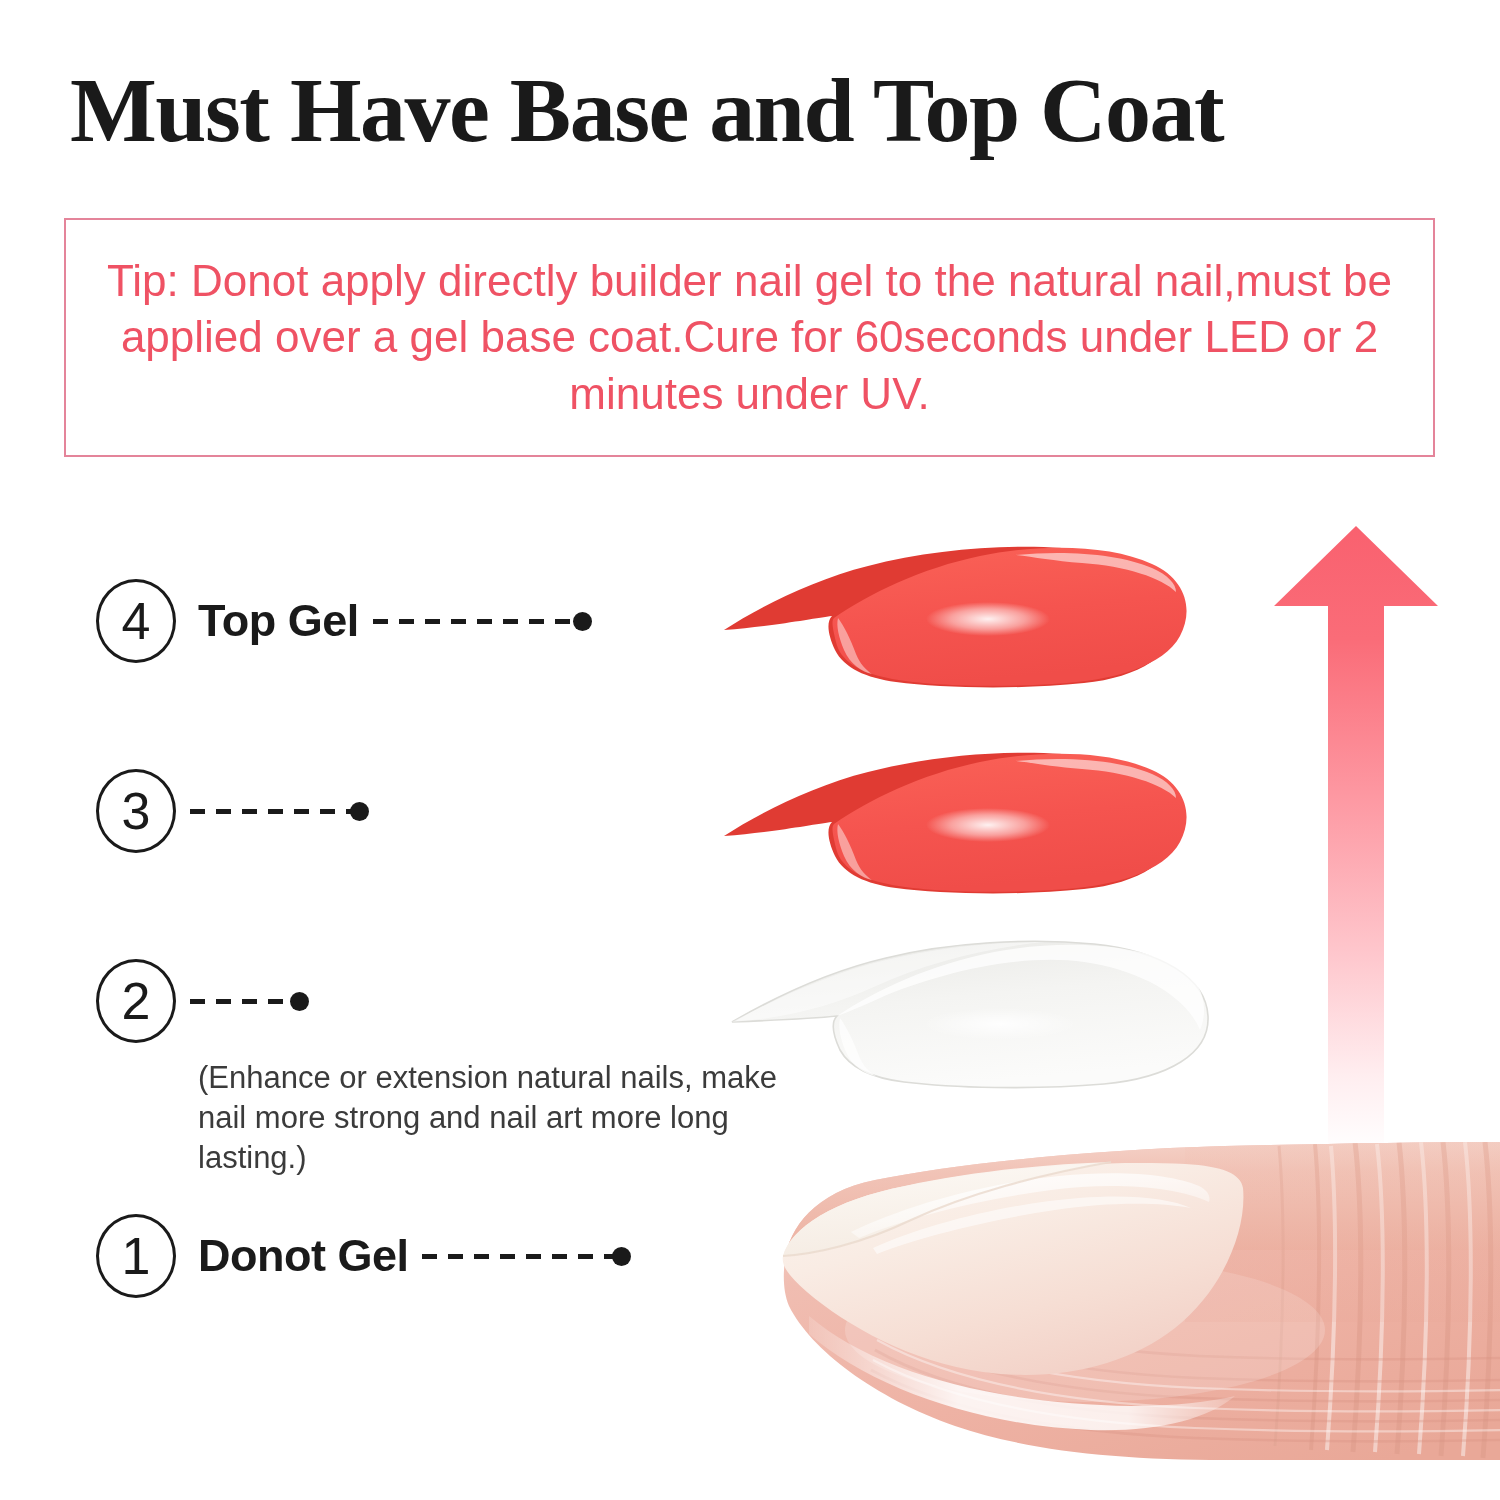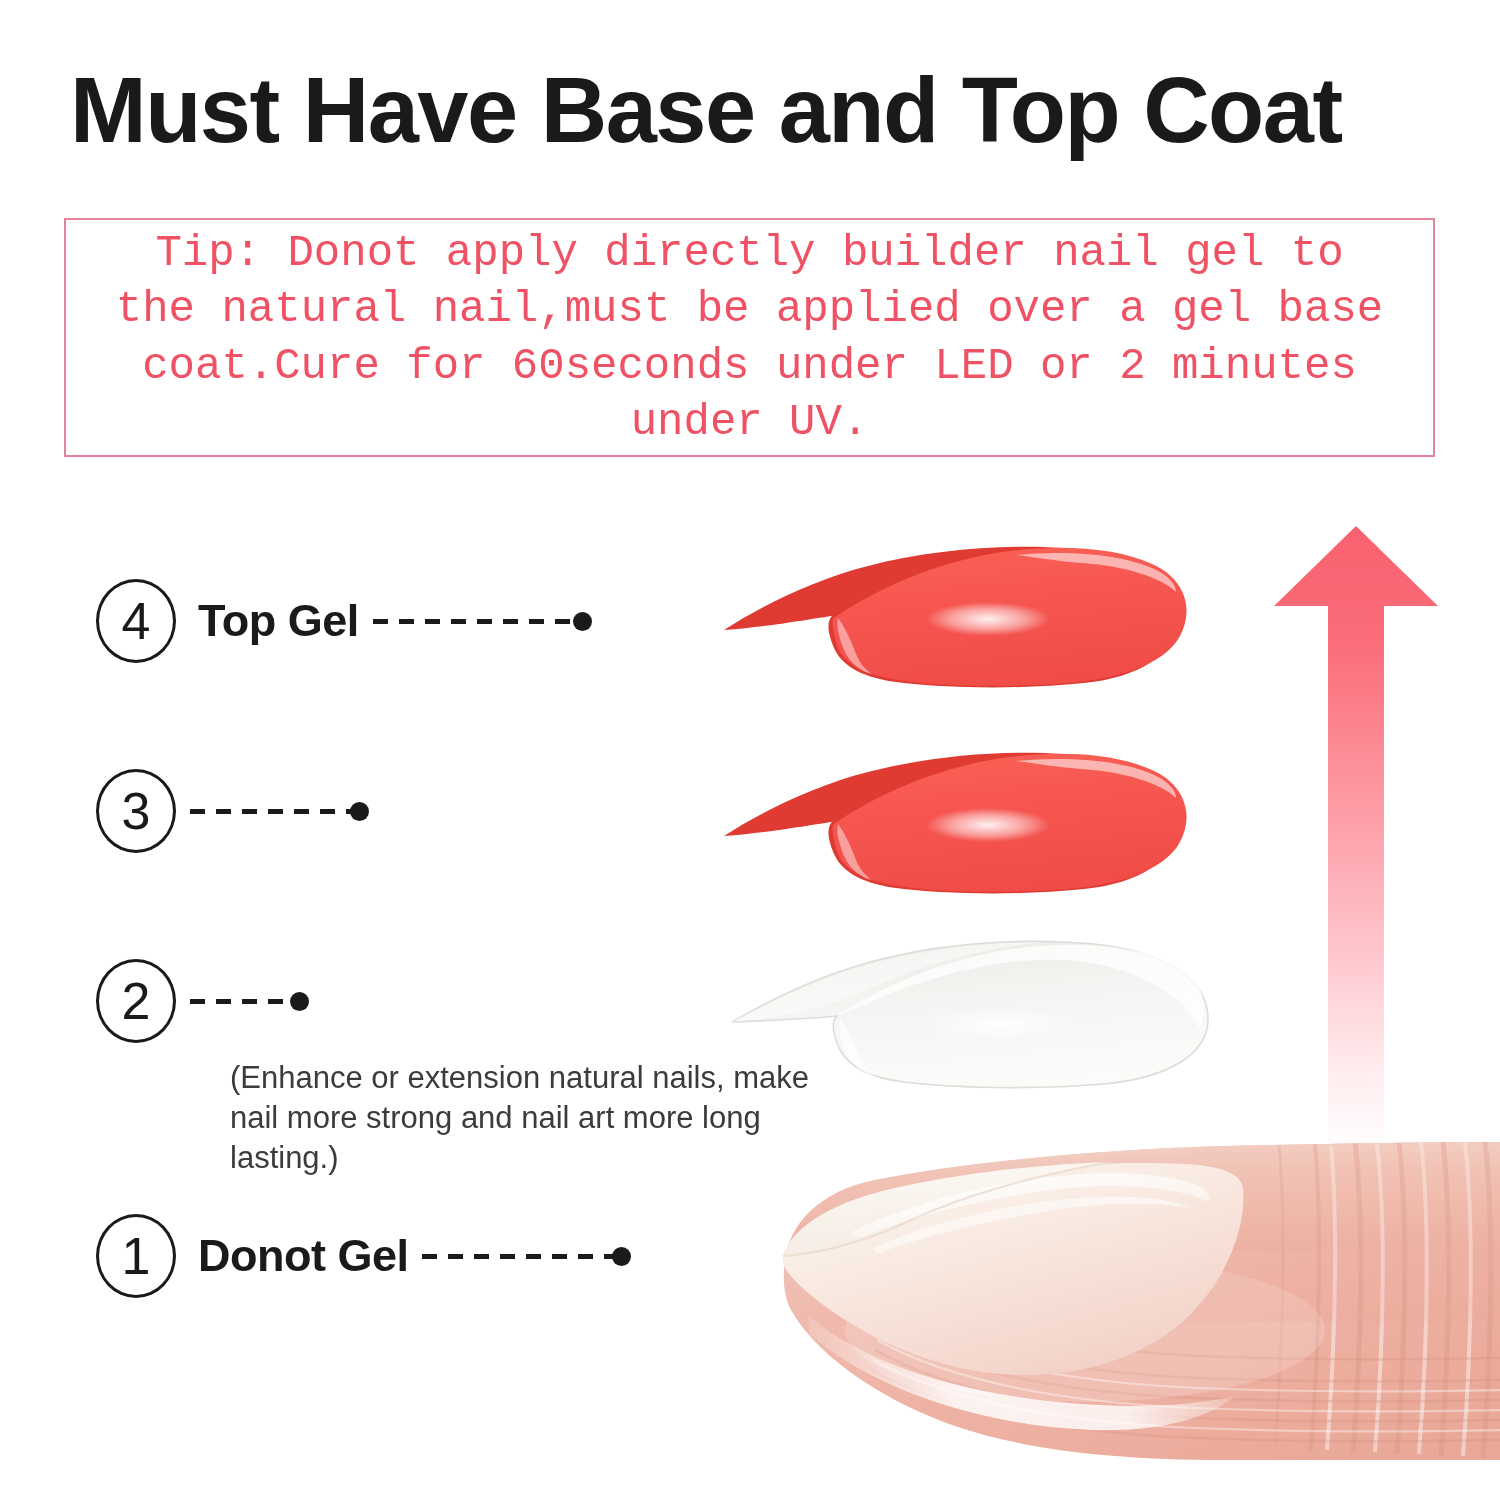--- a/index.html
+++ b/index.html
@@ -15,21 +15,21 @@
     overflow: hidden;
     font-family: "Liberation Sans", sans-serif;
   }
 
   
   #page-title {
     position: absolute;
     left: 70px;
     top: 62px;
     width: 1380px;
-    font-family: Liberation Sans, sans-serif;
+    font-family: Liberation Serif, serif;
     font-size: 92px;
     font-weight: bold;
     letter-spacing: -1.5px;
     color: #1a1a1a;
     line-height: 1.05;
     white-space: nowrap;
   }
 
   
   #tip-box {
@@ -43,21 +43,21 @@
     display: flex;
     align-items: center;
     justify-content: center;
   }
   #tip-text {
     width: 94%;
     text-align: center;
     color: #ef5264;
     font-size: 44px;
     line-height: 1.28;
-    font-family: Liberation Mono, monospace;
+    font-family: Liberation Sans, sans-serif;
   }
 
   
   .row {
     position: absolute;
     left: 96px;
     display: flex;
     align-items: center;
     height: 86px;
   }
@@ -111,21 +111,20 @@
 
   #note-builder {
     position: absolute;
     left: 198px;
     top: 1058px;
     width: 600px;
     font-size: 31px;
     line-height: 40px;
     color: #3b3b3b;
     font-family: "Liberation Sans", sans-serif;
-    margin-left: 32px;
   }
 
   
   .gel-swatch {
     position: absolute;
   }
   #gel-top   { left: 716px; top: 522px; }
   #gel-color { left: 716px; top: 728px; }
   #gel-builder { left: 700px; top: 920px; }
 

